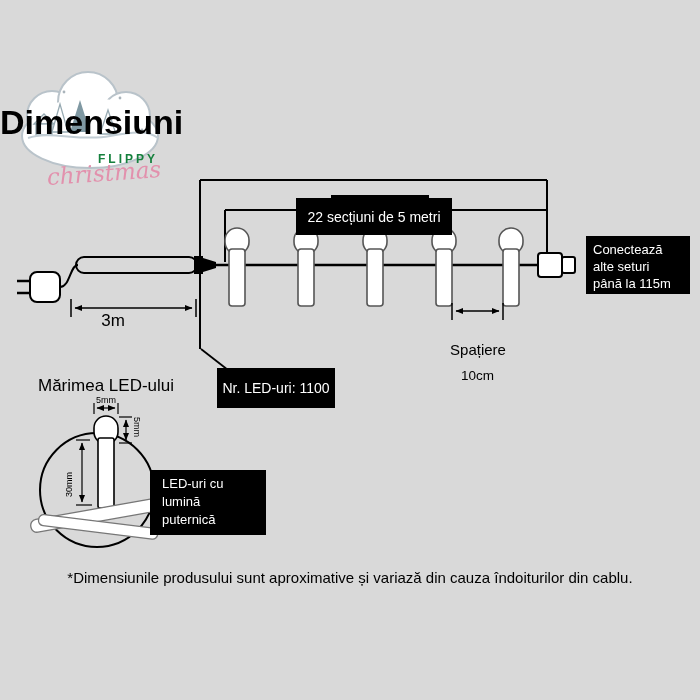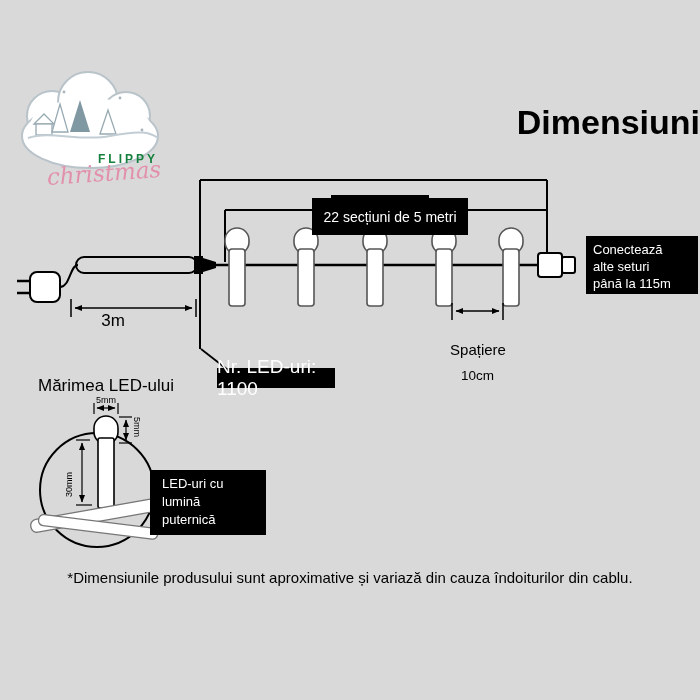--- a/index.html
+++ b/index.html
@@ -2,28 +2,28 @@
 <html><head>
 <meta charset="utf-8">
 <style>
   html,body{margin:0;padding:0;background:#d9d9d9;}
   .stage{position:relative;width:700px;height:700px;background:#d9d9d9;
          font-family:"Liberation Sans",sans-serif;overflow:hidden;color:#000;}
   svg.layer{position:absolute;left:0;top:0;}
   .box{position:absolute;background:#000;color:#fff;display:flex;align-items:center;
        justify-content:center;font-size:14px;box-sizing:border-box;}
   #lbl110{left:331px;top:163px;width:98px;height:23px;margin-top:32px;}
-  #lbl22{left:312px;top:198px;width:156px;height:37px;}
-  #lblled{left:217px;top:368px;width:118px;height:20px;font-size:19px;}
-  #lblconnect{left:586px;top:236px;width:112px;height:58px;display:block;font-size:13px;
+  #lbl22{left:296px;top:198px;width:156px;height:37px;}
+  #lblled{left:217px;top:368px;width:118px;height:40px;font-size:14px;}
+  #lblconnect{left:586px;top:236px;width:104px;height:58px;display:block;font-size:13px;
               line-height:1.32;padding:5px 7px;text-align:left;}
   #lblnote{left:150px;top:470px;width:116px;height:auto;display:block;font-size:13px;
            line-height:1.4;padding:5px 12px;text-align:left;}
   .t{position:absolute;color:#000;}
-  #title{left:0;top:103px;width:700px;text-align:right;font-size:34px;font-weight:700;}
+  #title{left:0;top:103px;width:700px;text-align:left;font-size:34px;font-weight:700;}
   #t3m{left:88px;top:311px;width:50px;text-align:center;font-size:17px;}
   #t10cm{left:452px;top:320px;width:51px;text-align:center;font-size:13.5px;margin-top:48px;}
   #tspatiere{left:437px;top:341px;width:82px;text-align:center;font-size:15px;}
   #tmarimea{left:38px;top:376px;font-size:17px;text-align:center;}
   #tfoot{left:0;top:569px;width:700px;text-align:center;font-size:15px;}
   #t5top{left:93px;top:395px;width:26px;text-align:center;font-size:9px;}
   #t5right{left:142px;top:417px;width:26px;height:11px;font-size:9px;
            transform:rotate(90deg);transform-origin:0 0;}
   #t30left{left:64px;top:497px;width:38px;height:11px;font-size:9px;
            transform:rotate(-90deg);transform-origin:0 0;}

